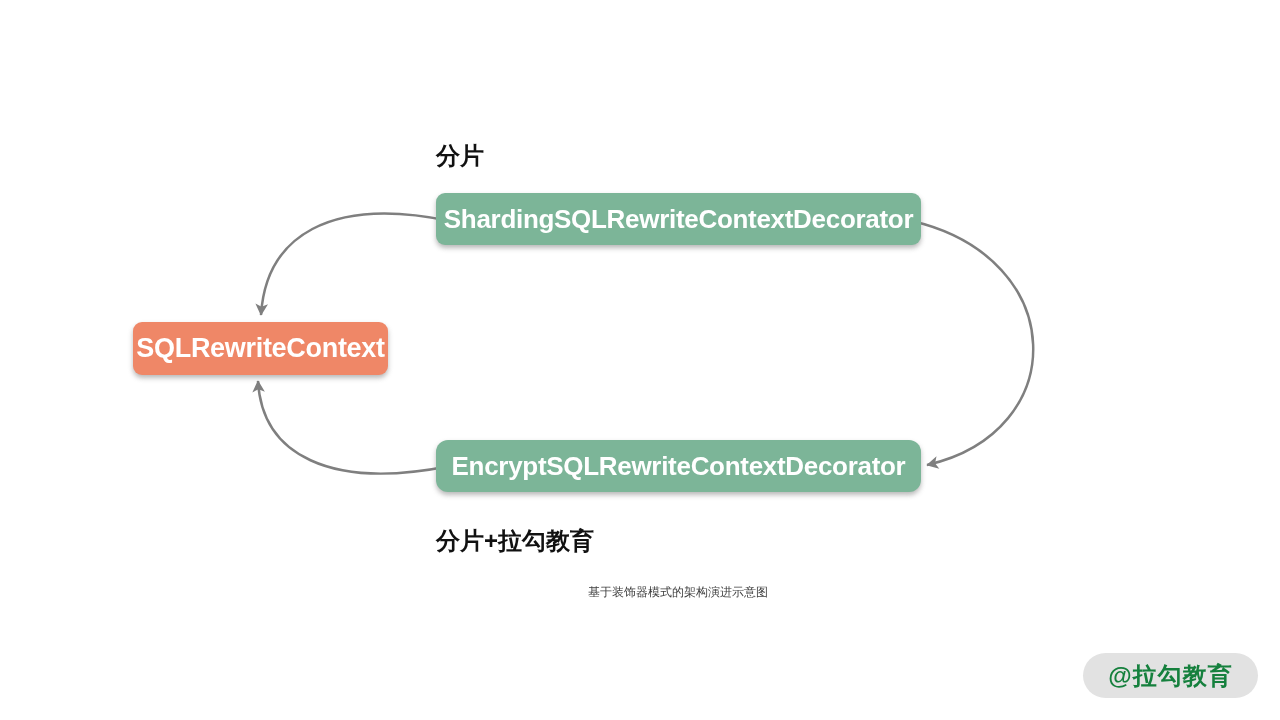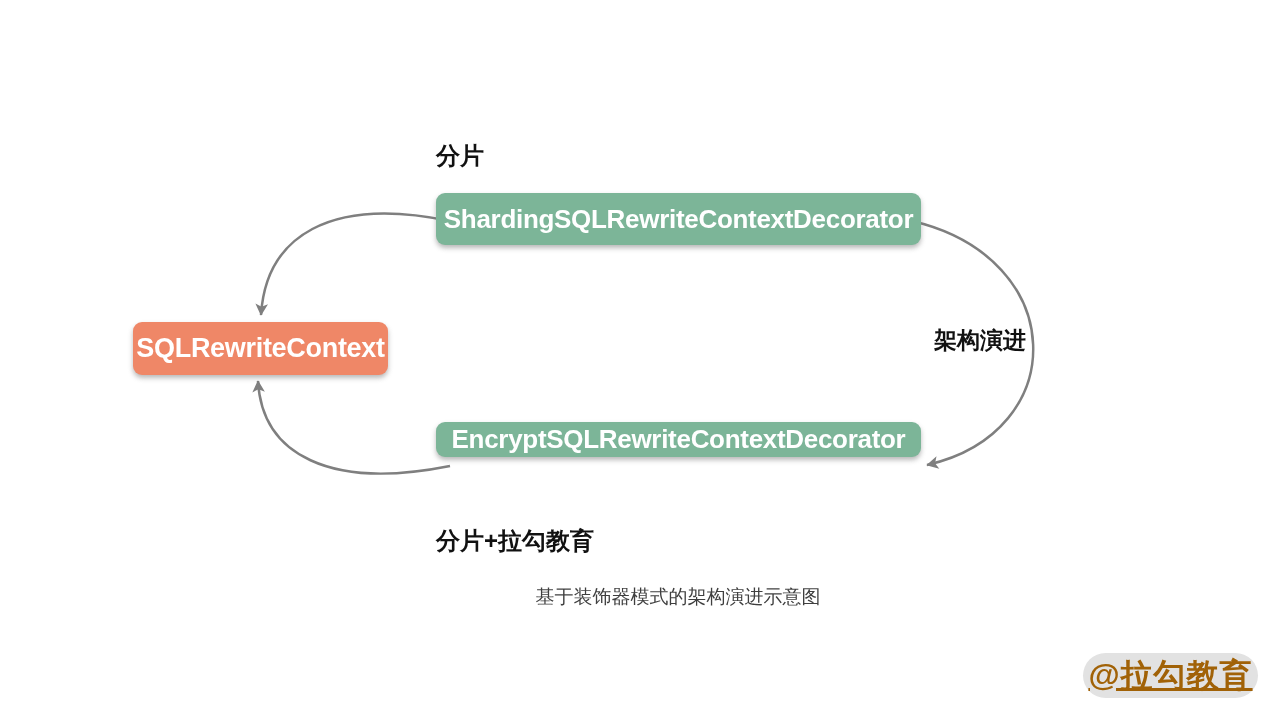--- a/index.html
+++ b/index.html
@@ -31,21 +31,21 @@
     font-weight: bold;
     font-size: 26px;
     letter-spacing: -0.3px;
     box-shadow: 0 3px 5px rgba(100,100,100,0.45);
     white-space: nowrap;
   }
   .node-green { background: #7cb598; }
   .node-orange { background: #ef8767; }
   .node-sharding { left: 436px; top: 193px; width: 485px; height: 52px; }
   .node-context  { left: 133px; top: 322px; width: 255px; height: 53px; font-size: 27px; }
-  .node-encrypt  { left: 436px; top: 422px; width: 485px; height: 35px; }
+  .node-encrypt  { left: 436px; top: 440px; width: 485px; height: 52px; border-radius: 12px; }
 
   .edge-label {
     position: absolute;
     color: #111111;
     font-weight: 600;
     white-space: nowrap;
     text-align: left;
   }
   .label-sharding {
     left: 436px; top: 140px; width: 485px;
@@ -56,39 +56,38 @@
     font-size: 23px;
   }
   .label-encrypt {
     left: 436px; top: 525px; width: 485px;
     font-size: 24px;
   }
   .caption {
     position: absolute;
     left: 340px; top: 584px; width: 676px;
     text-align: center;
-    font-size: 19px;
+    font-size: 12px;
     color: #3f3f3f;
     font-weight: 500;
     white-space: nowrap;
   }
   .watermark {
     position: absolute;
     left: 1083px; top: 653px;
     width: 175px; height: 45px;
     background: #e2e2e2;
     border-radius: 23px;
     display: flex;
     align-items: center;
     justify-content: center;
-    color: #a16207;
-    font-size: 32px;
+    color: #15803d;
+    font-size: 24px;
     font-weight: 600;
     letter-spacing: 1px;
-    text-decoration: underline;
   }
 </style>
 </head>
 <body>
 
 <div class="canvas">
 
   <svg class="arrow-layer" viewBox="0 0 1280 720" xmlns="http://www.w3.org/2000/svg">
     <defs>
       <marker id="arrowhead" markerUnits="userSpaceOnUse" markerWidth="14" markerHeight="14" viewBox="0 0 10 10" refX="8.5" refY="5" orient="auto">
@@ -99,21 +98,20 @@
     <path d="M 450 466 C 330 490, 262 455, 258 381" fill="none" stroke="#7f7f7f" stroke-width="2.5" marker-end="url(#arrowhead)"></path>
     <path d="M 912 221 C 1070 258, 1072 432, 927 465" fill="none" stroke="#7f7f7f" stroke-width="2.5" marker-end="url(#arrowhead)"></path>
   </svg>
 
   <div class="edge-label label-sharding">分片</div>
 
   <div class="node node-green node-sharding">ShardingSQLRewriteContextDecorator</div>
 
   <div class="node node-orange node-context">SQLRewriteContext</div>
 
-  <div class="edge-label label-evolution">架构演进</div>
 
   <div class="node node-green node-encrypt">EncryptSQLRewriteContextDecorator</div>
 
   <div class="edge-label label-encrypt">分片+拉勾教育</div>
 
   <div class="caption">基于装饰器模式的架构演进示意图</div>
 
   <div class="watermark">@拉勾教育</div>
 
 </div>

